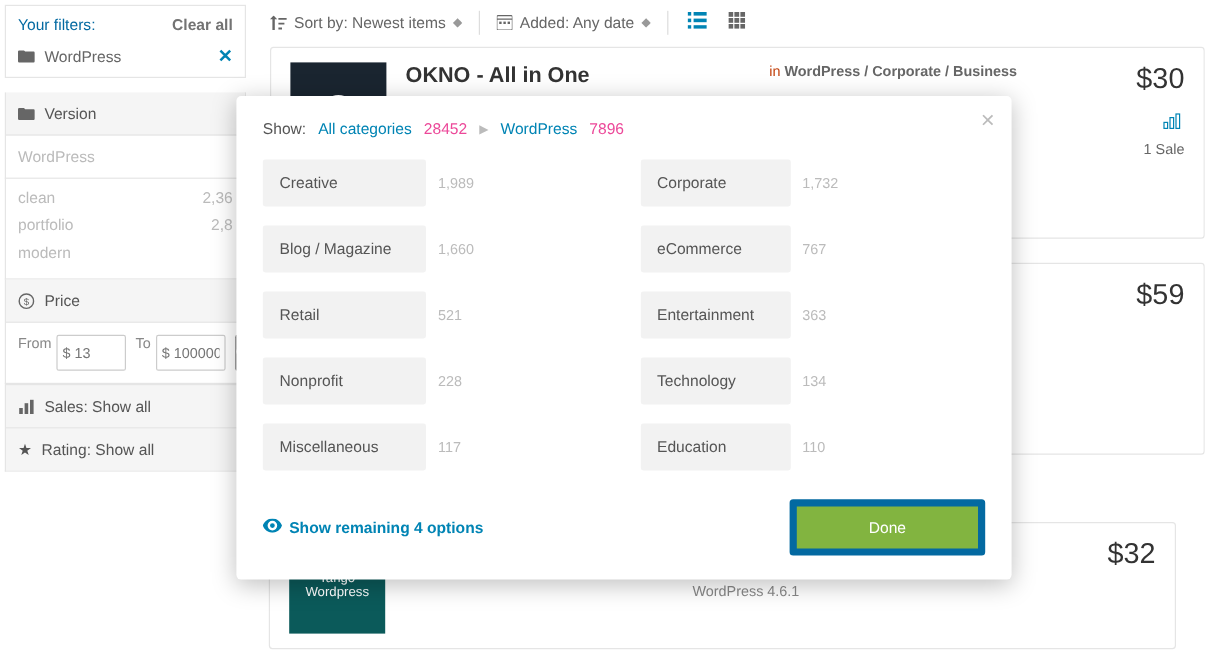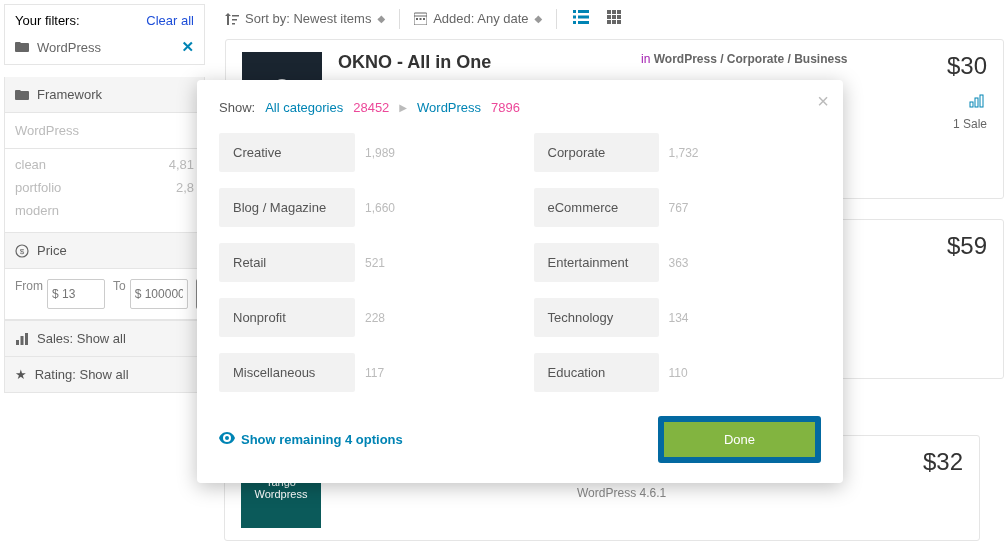--- a/index.html
+++ b/index.html
@@ -1,22 +1,22 @@
 <!DOCTYPE html>
 <html><head>
 <meta charset="utf-8">
 <style>
 * { box-sizing: border-box; margin: 0; padding: 0; }
 body { font-family: Arial, Helvetica, sans-serif; font-size: 13px; color: #555; background: #fff; width: 1004px; height: 552px; overflow: hidden; position: relative; }
 .container { display: flex; }
 .sidebar { width: 205px; padding: 4px 0 0 4px; }
 .filters-box { border: 1px solid #e5e5e5; padding: 8px 10px; margin-bottom: 12px; }
 .filters-head { display: flex; justify-content: space-between; align-items: center; margin-bottom: 10px; }
-.filters-title { color: #000000; }
-.clear-all { color: #1d4ed8; cursor: pointer; }
+.filters-title { color: #0369a1; }
+.clear-all { color: #737373; cursor: pointer; font-weight: bold; }
 .filter-tag { display: flex; align-items: center; justify-content: space-between; color: #666; }
 .filter-tag-left { display: flex; align-items: center; gap: 8px; }
 .filter-x { color: #0084b4; font-size: 15px; cursor: pointer; font-weight: bold; }
 .section { border: 1px solid #e5e5e5; border-top: none; }
 .section:first-of-type { border-top: 1px solid #e5e5e5; }
 .sec-head { background: #f5f5f5; padding: 10px; display: flex; align-items: center; gap: 8px; color: #555; border-bottom: 1px solid #e5e5e5; }
 .sec-body { padding: 10px; }
 .gray { color: #bbb; }
 .tag-row { display: flex; justify-content: space-between; padding: 4px 0; color: #bbb; }
 .price-row { display: flex; gap: 8px; align-items: flex-end; }
@@ -31,21 +31,21 @@
 .arrows { color: #999; font-size: 10px; }
 .divider { width: 1px; height: 20px; background: #ddd; }
 .view-btn { cursor: pointer; padding: 2px; }
 .view-active { color: #0084b4; }
 .item-card { border: 1px solid #e5e5e5; border-radius: 3px; margin-bottom: 20px; padding: 12px 16px; display: flex; gap: 16px; min-height: 160px; }
 .thumb { width: 80px; height: 80px; background: #1a2530; display: flex; align-items: center; justify-content: center; color: #fff; font-size: 20px; flex-shrink: 0; }
 .thumb2 { width: 80px; height: 80px; background: #0b5a5a; color: #fff; display: flex; flex-direction: column; align-items: center; justify-content: center; font-size: 11px; text-align: right; flex-shrink: 0; padding: 4px; }
 .item-info { flex: 1; }
 .item-title { font-size: 18px; font-weight: bold; color: #333; margin-bottom: 6px; }
 .item-meta { color: #888; font-size: 12px; }
-.crumb { color: #a21caf; }
+.crumb { color: #c2410c; }
 .crumbA { color: #666; font-weight: bold; }
 .author { color: #0084b4; font-size: 12px; }
 .item-right { text-align: right; min-width: 120px; }
 .price { font-size: 24px; color: #333; font-weight: 500; margin-bottom: 12px; }
 .chart-ico { color: #0084b4; font-size: 18px; margin-bottom: 4px; }
 .sales { color: #666; font-size: 12px; }
 .dialog { position: absolute; top: 80px; left: 197px; right: 161px; background: #fff; border-radius: 4px; box-shadow: 0 4px 20px rgba(0,0,0,0.25); padding: 20px 22px; z-index: 100; }
 .dlg-close { position: absolute; top: 10px; right: 14px; color: #bbb; font-size: 20px; cursor: pointer; }
 .dlg-bc { display: flex; align-items: center; gap: 10px; margin-bottom: 18px; }
 .bc-label { color: #555; }
@@ -89,30 +89,30 @@
       </div>
     </div>
 
     <div class="section">
       <div class="sec-head">
         <span class="icon">
           <svg width="14" height="12" viewBox="0 0 14 12">
               <path fill="#666" d="M0 2a1 1 0 011-1h4l1 1h7a1 1 0 011 1v7a1 1 0 01-1 1H1a1 1 0 01-1-1V2z"></path>
             </svg>
         </span>
-        <span>Framework</span>
+        <span>Version</span>
       </div>
       <div class="sec-body gray">WordPress</div>
     </div>
 
     <div class="section">
       <div class="sec-body" style="padding-top:4px">
         <div class="tag-row">
             <span>clean</span>
-            <span>4,81</span>
+            <span>2,36</span>
           </div>
         <div class="tag-row">
             <span>portfolio</span>
             <span>2,8</span>
           </div>
         <div class="tag-row">
             <span>modern</span>
             <span></span>
           </div>
       </div>

